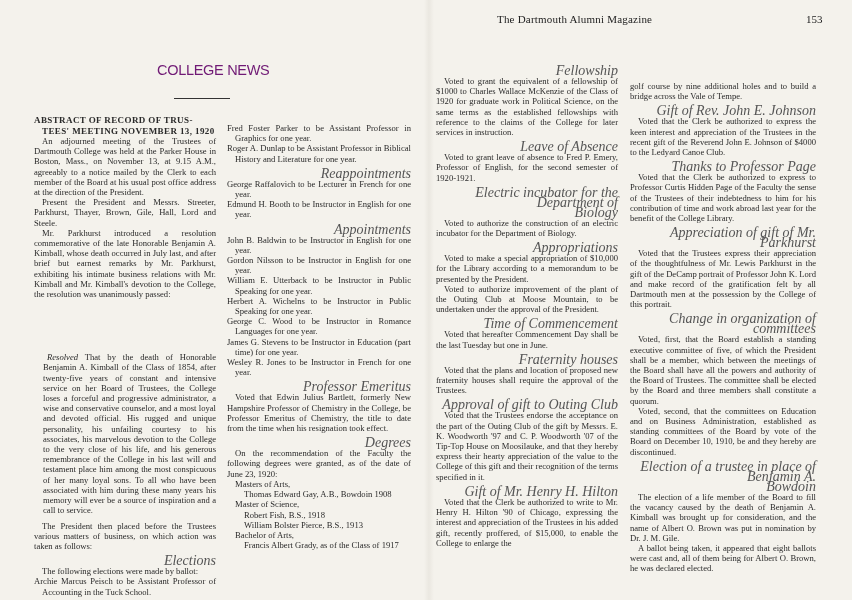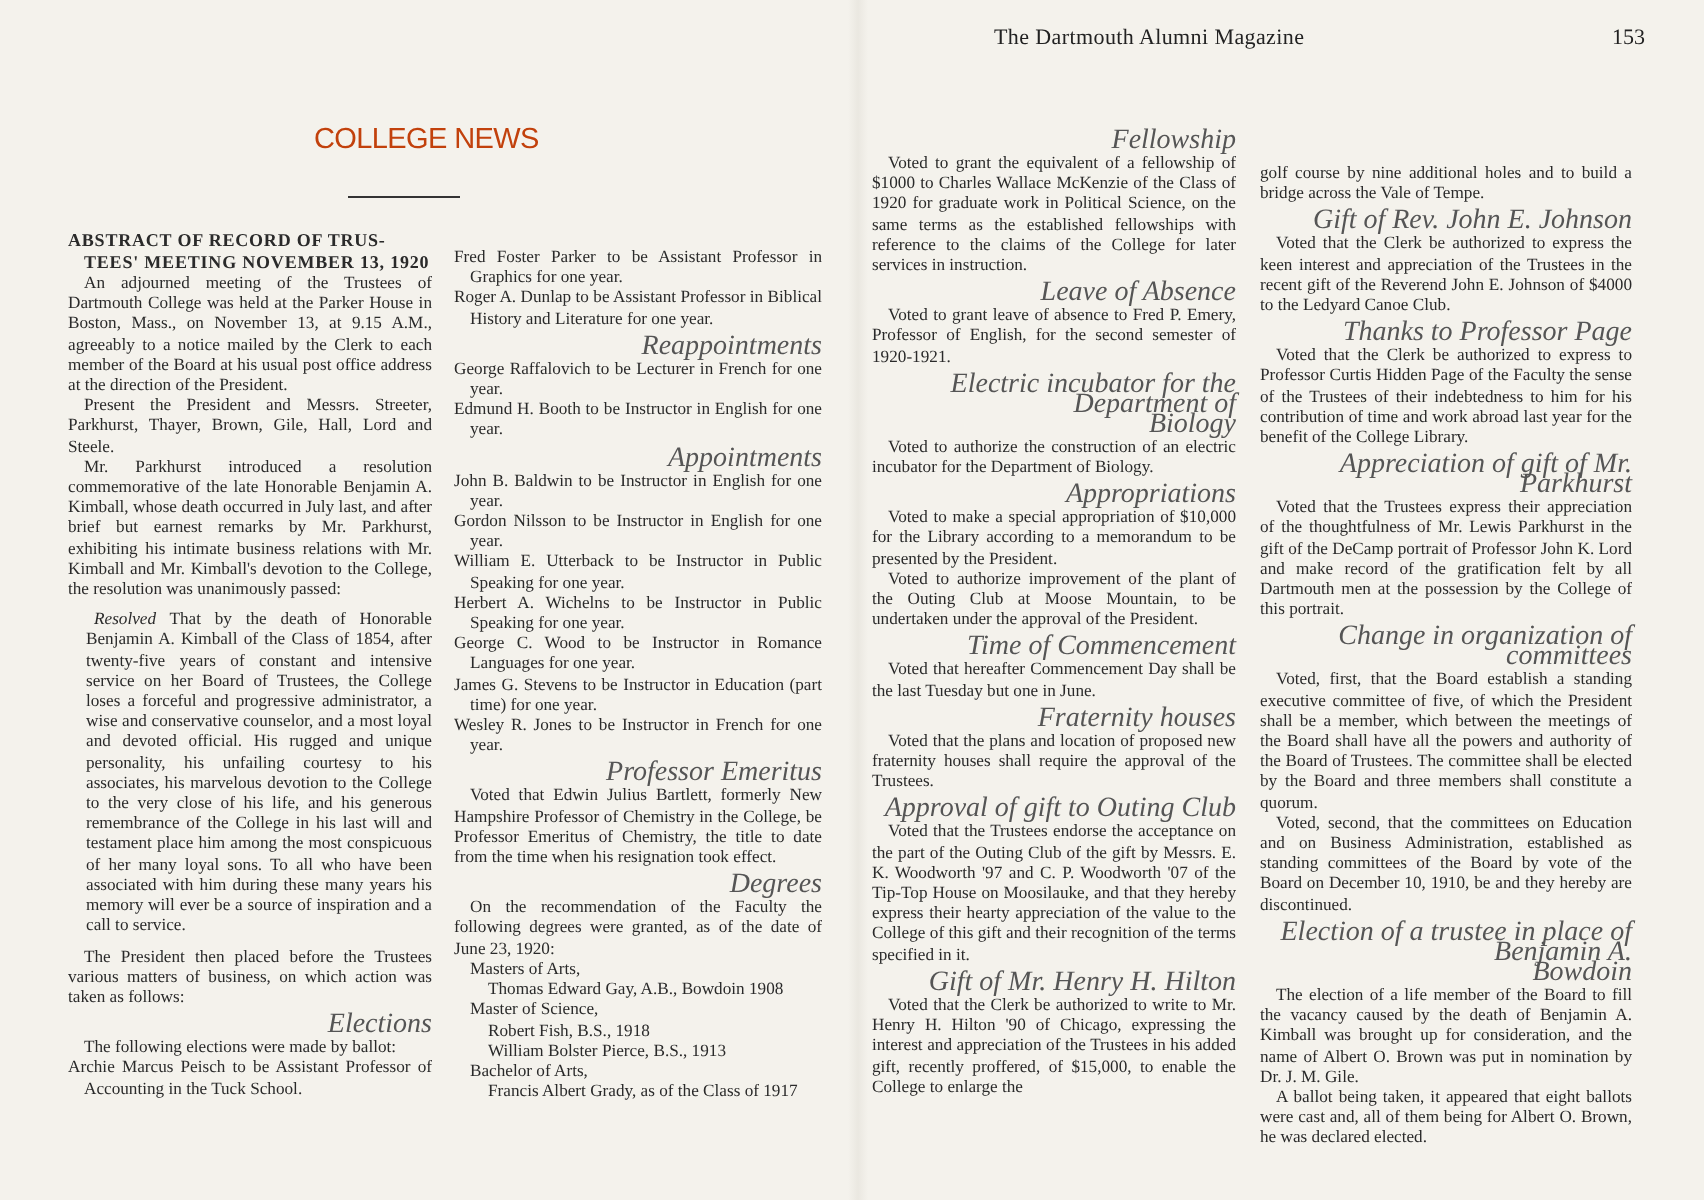--- a/index.html
+++ b/index.html
@@ -34,38 +34,38 @@
   .header-title {
     position: absolute; left: 497px; top: 13px;
     font-size: 11px; letter-spacing: 0.2px; color: #222;
   }
   .page-num {
     position: absolute; left: 806px; top: 13px;
     font-size: 11px; color: #222;
   }
   .section-title {
     position: absolute; left: 157px; top: 62px;
-    font-size: 14.5px; color: #c2410c;
+    font-size: 14.5px; color: #701a75;
     font-family: "Liberation Sans", "DejaVu Sans", sans-serif;
     font-stretch: condensed;
     letter-spacing: -0.3px;
   }
   .rule {
     position: absolute; left: 174px; top: 98px; width: 56px; height: 1px;
     background: #333;
   }
   .abstract-head {
     font-weight: bold;
     font-size: 9px; line-height: 10.5px;
     letter-spacing: 0.4px;
     text-align: left;
   }
   .abstract-head .l2 { padding-left: 8px; display: block; }
   .resolved { padding-left: 9px; }
-  .resolved p { text-indent: 4px; }
+  .resolved p { text-indent: 4px; margin-top: 48px; }
   .degrees-list { padding-left: 8px; }
   .degrees-list .deg { }
   .degrees-list .person { padding-left: 9px; text-indent: 0; }
   #c1 { left: 34px; top: 115px; width: 182px; }
   #c2 { left: 227px; top: 123px; width: 184px; }
   #c3 { left: 436px; top: 66px; width: 182px; }
   #c4 { left: 630px; top: 69px; width: 186px; margin-top: 12px; }
   .spine {
     position: absolute; left: 424px; top: 0; width: 10px; height: 600px;
     background: linear-gradient(to right, rgba(0,0,0,0), rgba(120,110,90,0.08), rgba(0,0,0,0));

